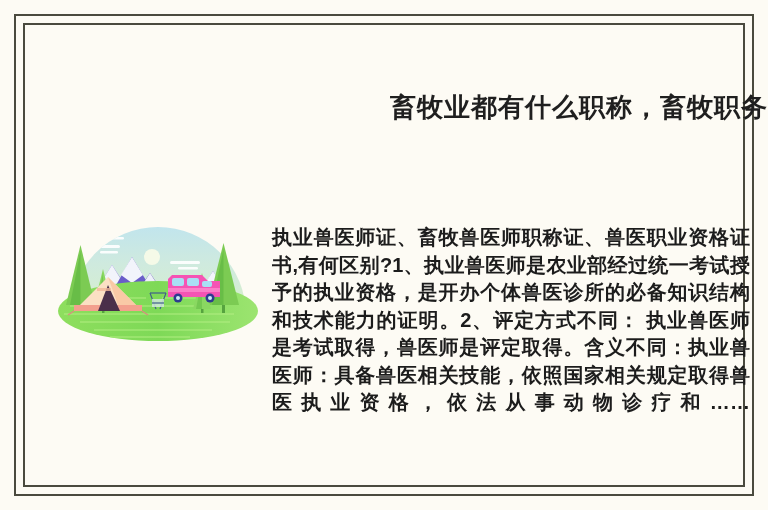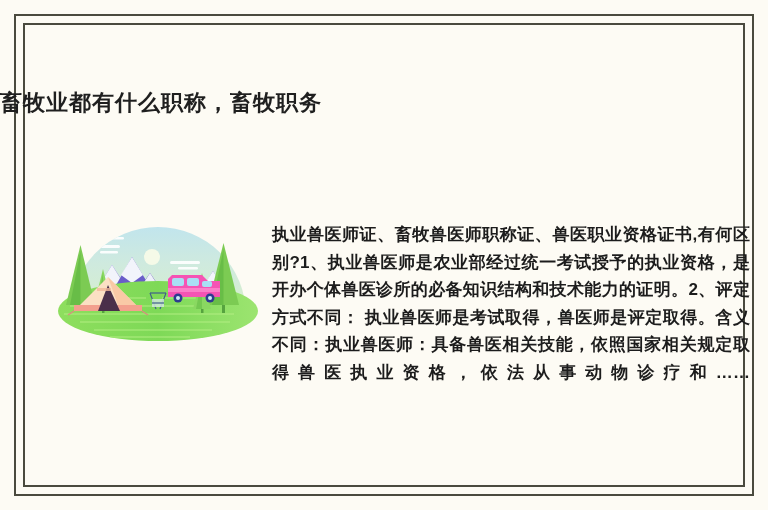--- a/index.html
+++ b/index.html
@@ -42,22 +42,22 @@
     border: 2px solid #4a4a3e;
     box-sizing: border-box;
     pointer-events: none;
   }
 
   .title {
     position: absolute;
     left: 0;
     right: 0;
     top: 74px;
-    text-align: left;
-    font-size: 22px;
+    text-align: right;
+    font-size: 26px;
     font-weight: bold;
     color: #1f1f1f;
     letter-spacing: 1px;
     line-height: 1.3;
   }
 
   .content {
     position: absolute;
     left: 40px;
     top: 188px;
@@ -74,21 +74,21 @@
     height: 160px;
   }
   .illu-svg { display: block; width: 215px; height: 160px; }
 
   
   .article-text {
     position: absolute;
     left: 232px;
     top: 16px;
     width: 478px;
-    font-size: 17px;
+    font-size: 20px;
     font-weight: bold;
     line-height: 27.5px;
     color: #1c1c1c;
     text-align: justify;
     text-justify: inter-character;
     letter-spacing: 0.1px;
   }
   .article-text::after {
     content: "";
     display: inline-block;

